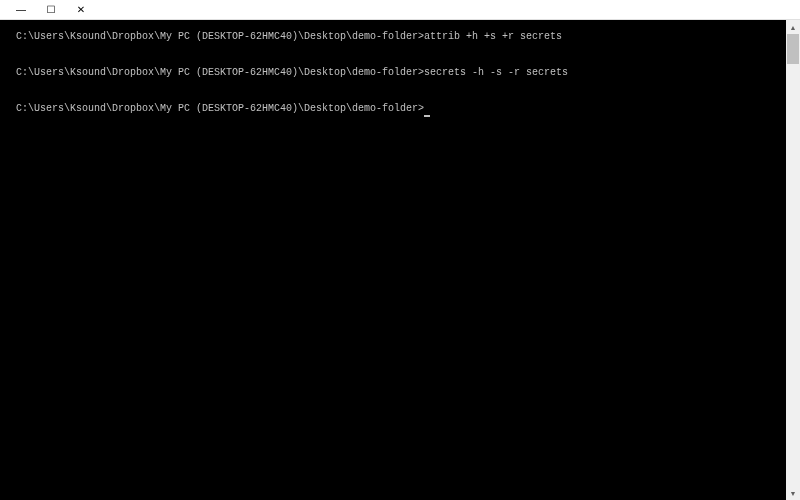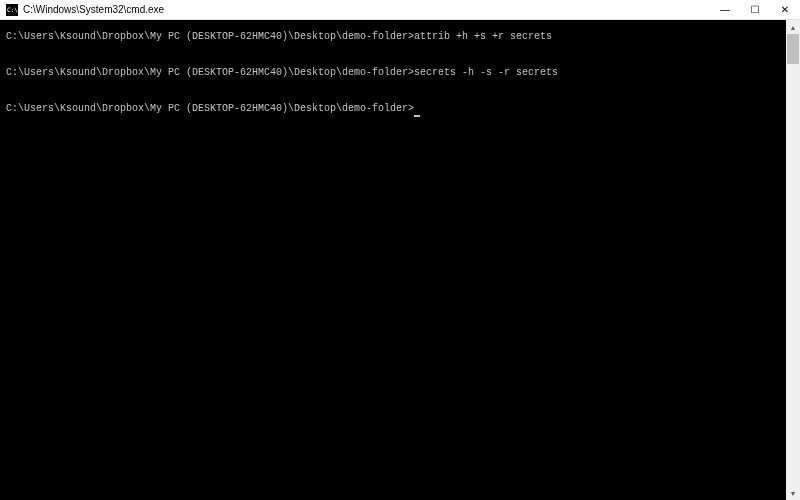--- a/index.html
+++ b/index.html
@@ -73,21 +73,21 @@
       line-height: 1;
       font-family: 'Segoe UI', sans-serif;
     }
     .terminal-area {
       flex: 1;
       background: #000000;
       position: relative;
       overflow: hidden;
     }
     .terminal-content {
-      padding: 8px 6px;
+      padding: 8px 16px;
       font-family: 'Consolas', 'Courier New', monospace;
       font-size: 10px;
       color: #c0c0c0;
       line-height: 1.8;
       white-space: pre;
     }
     .terminal-line {
       display: block;
     }
     .cursor {
@@ -134,24 +134,20 @@
       right: 1px;
       height: 30px;
       background: #c0c0c0;
     }
   </style>
 </head>
 <body>
 
 <div class="window">
   <div class="title-bar">
-    <div class="title-left">
-      <span class="title-icon"></span>
-      <span class="title-text">C:\Windows\System32\cmd.exe</span>
-    </div>
     <div class="window-controls">
       <div class="window-control">
         <span class="control-glyph">—</span>
       </div>
       <div class="window-control">
         <span class="control-glyph">☐</span>
       </div>
       <div class="window-control close">
         <span class="control-glyph">✕</span>
       </div>

